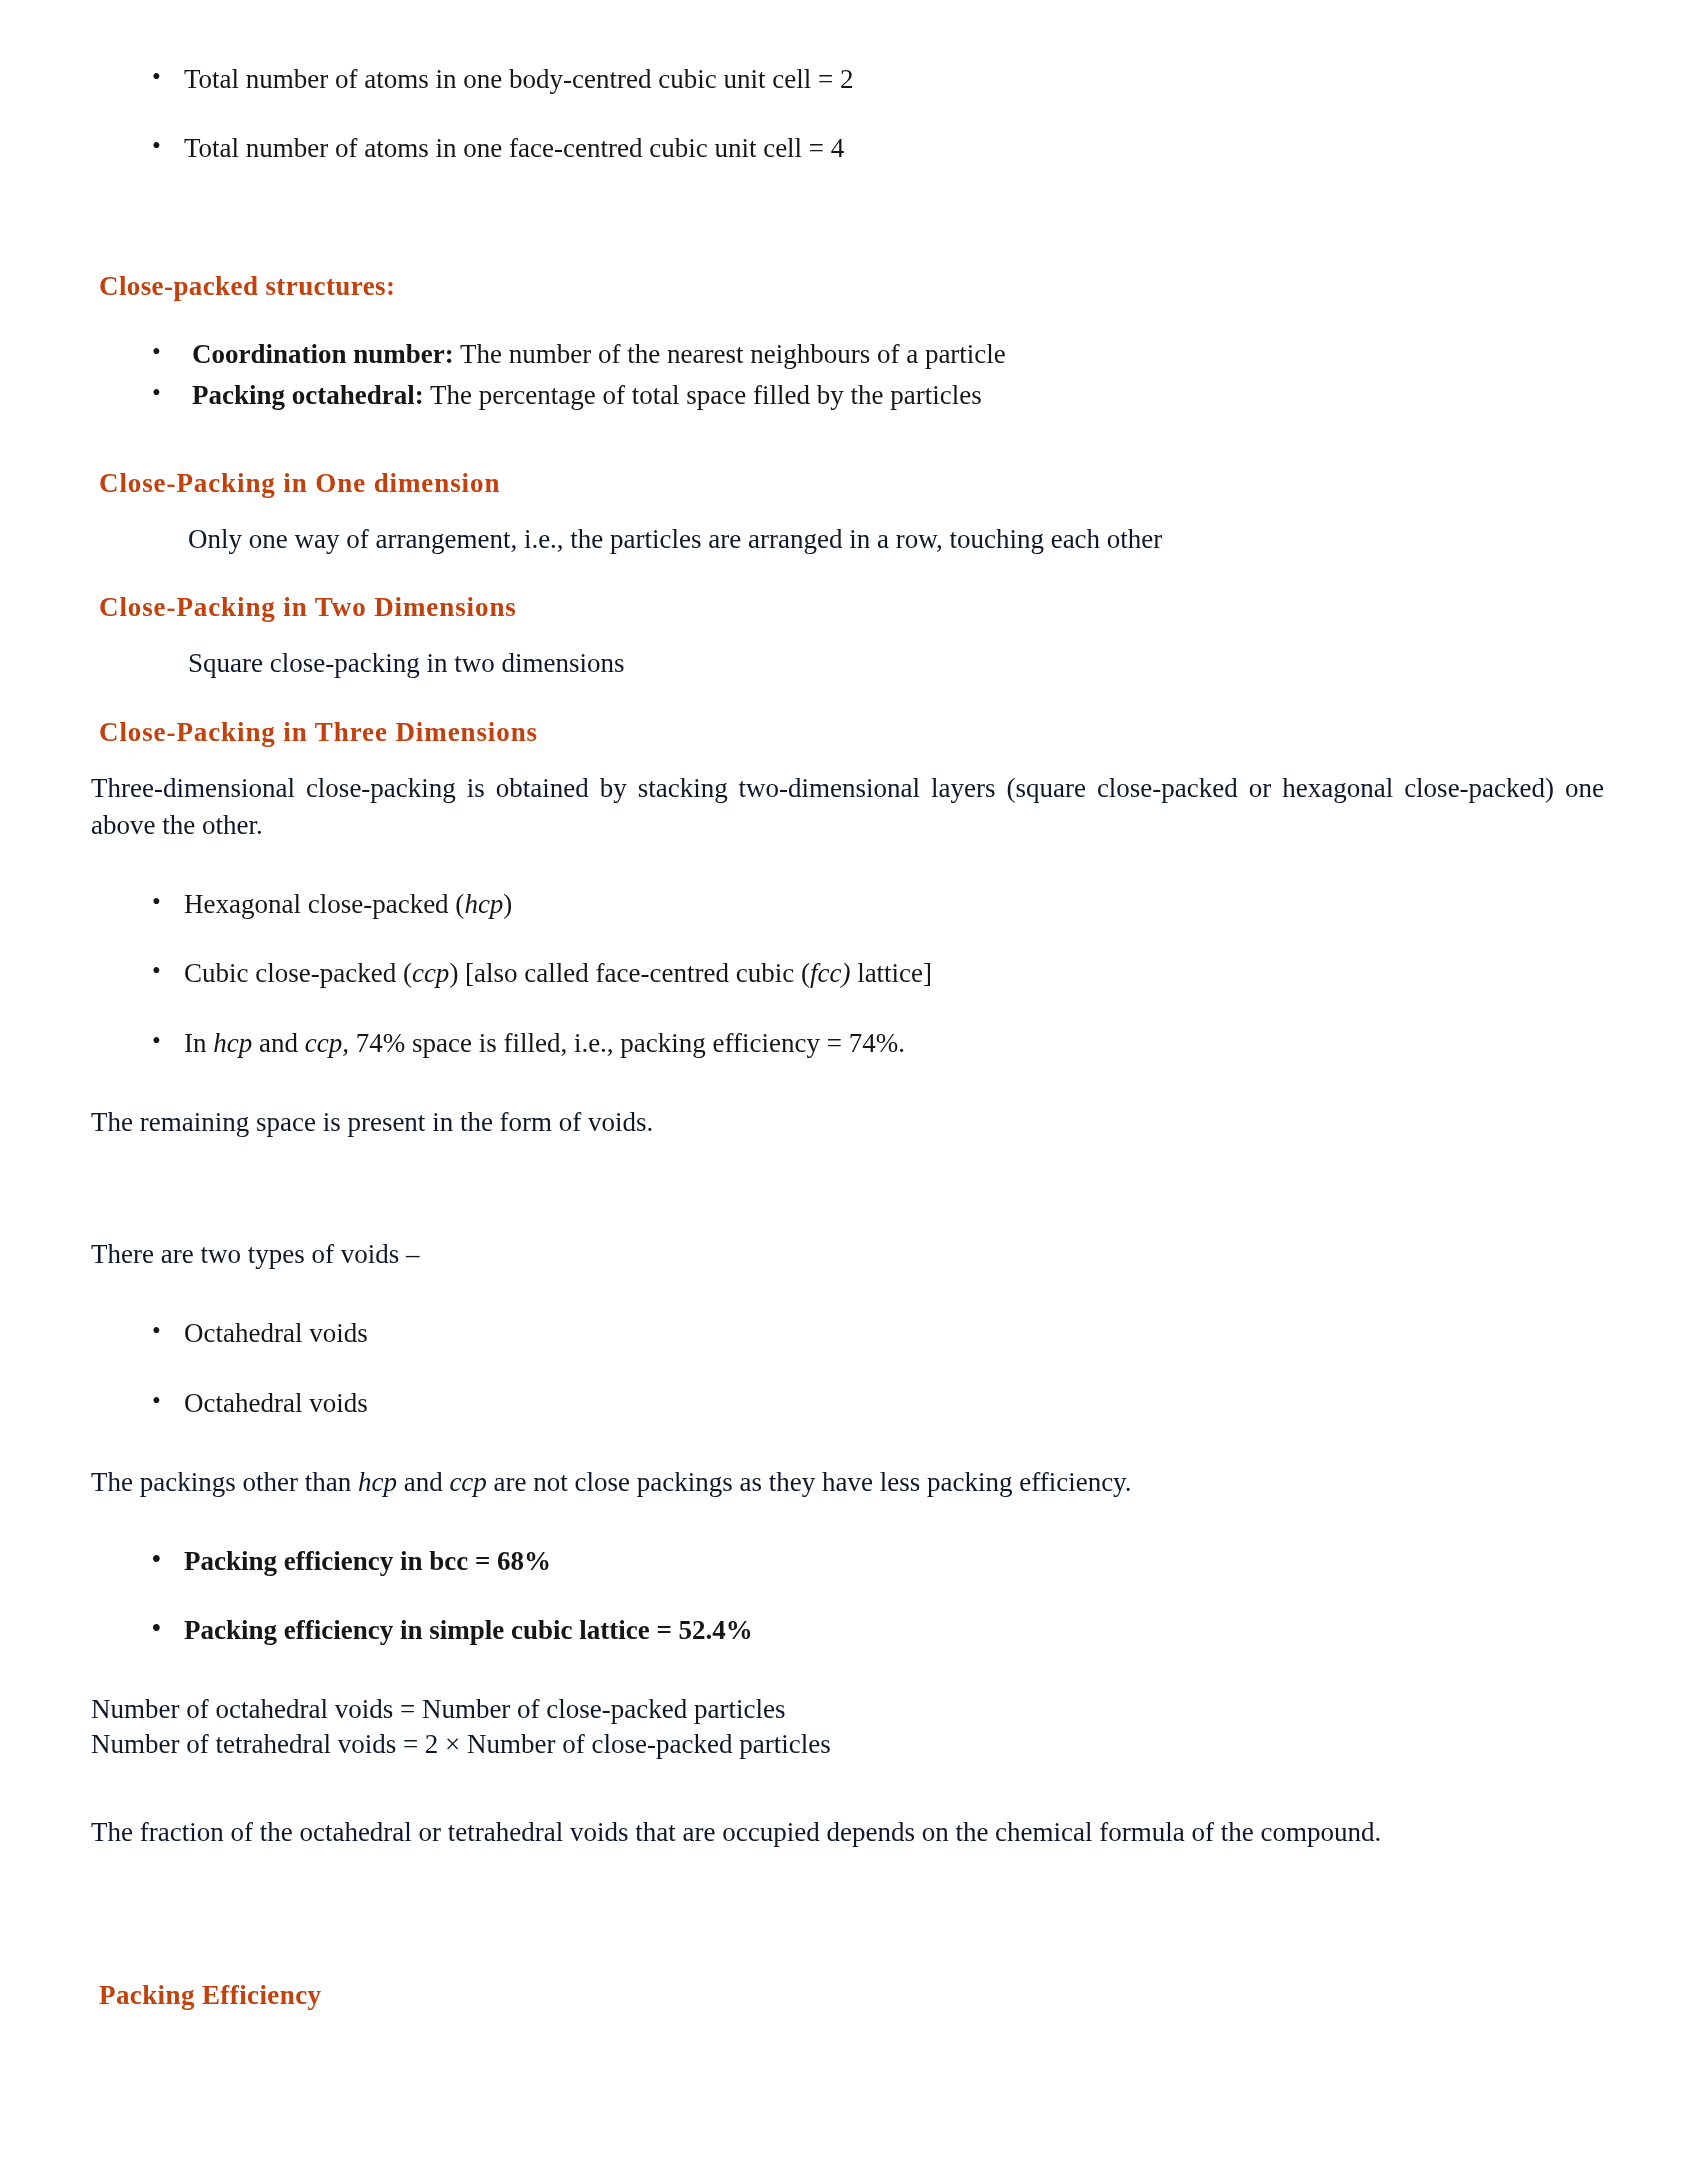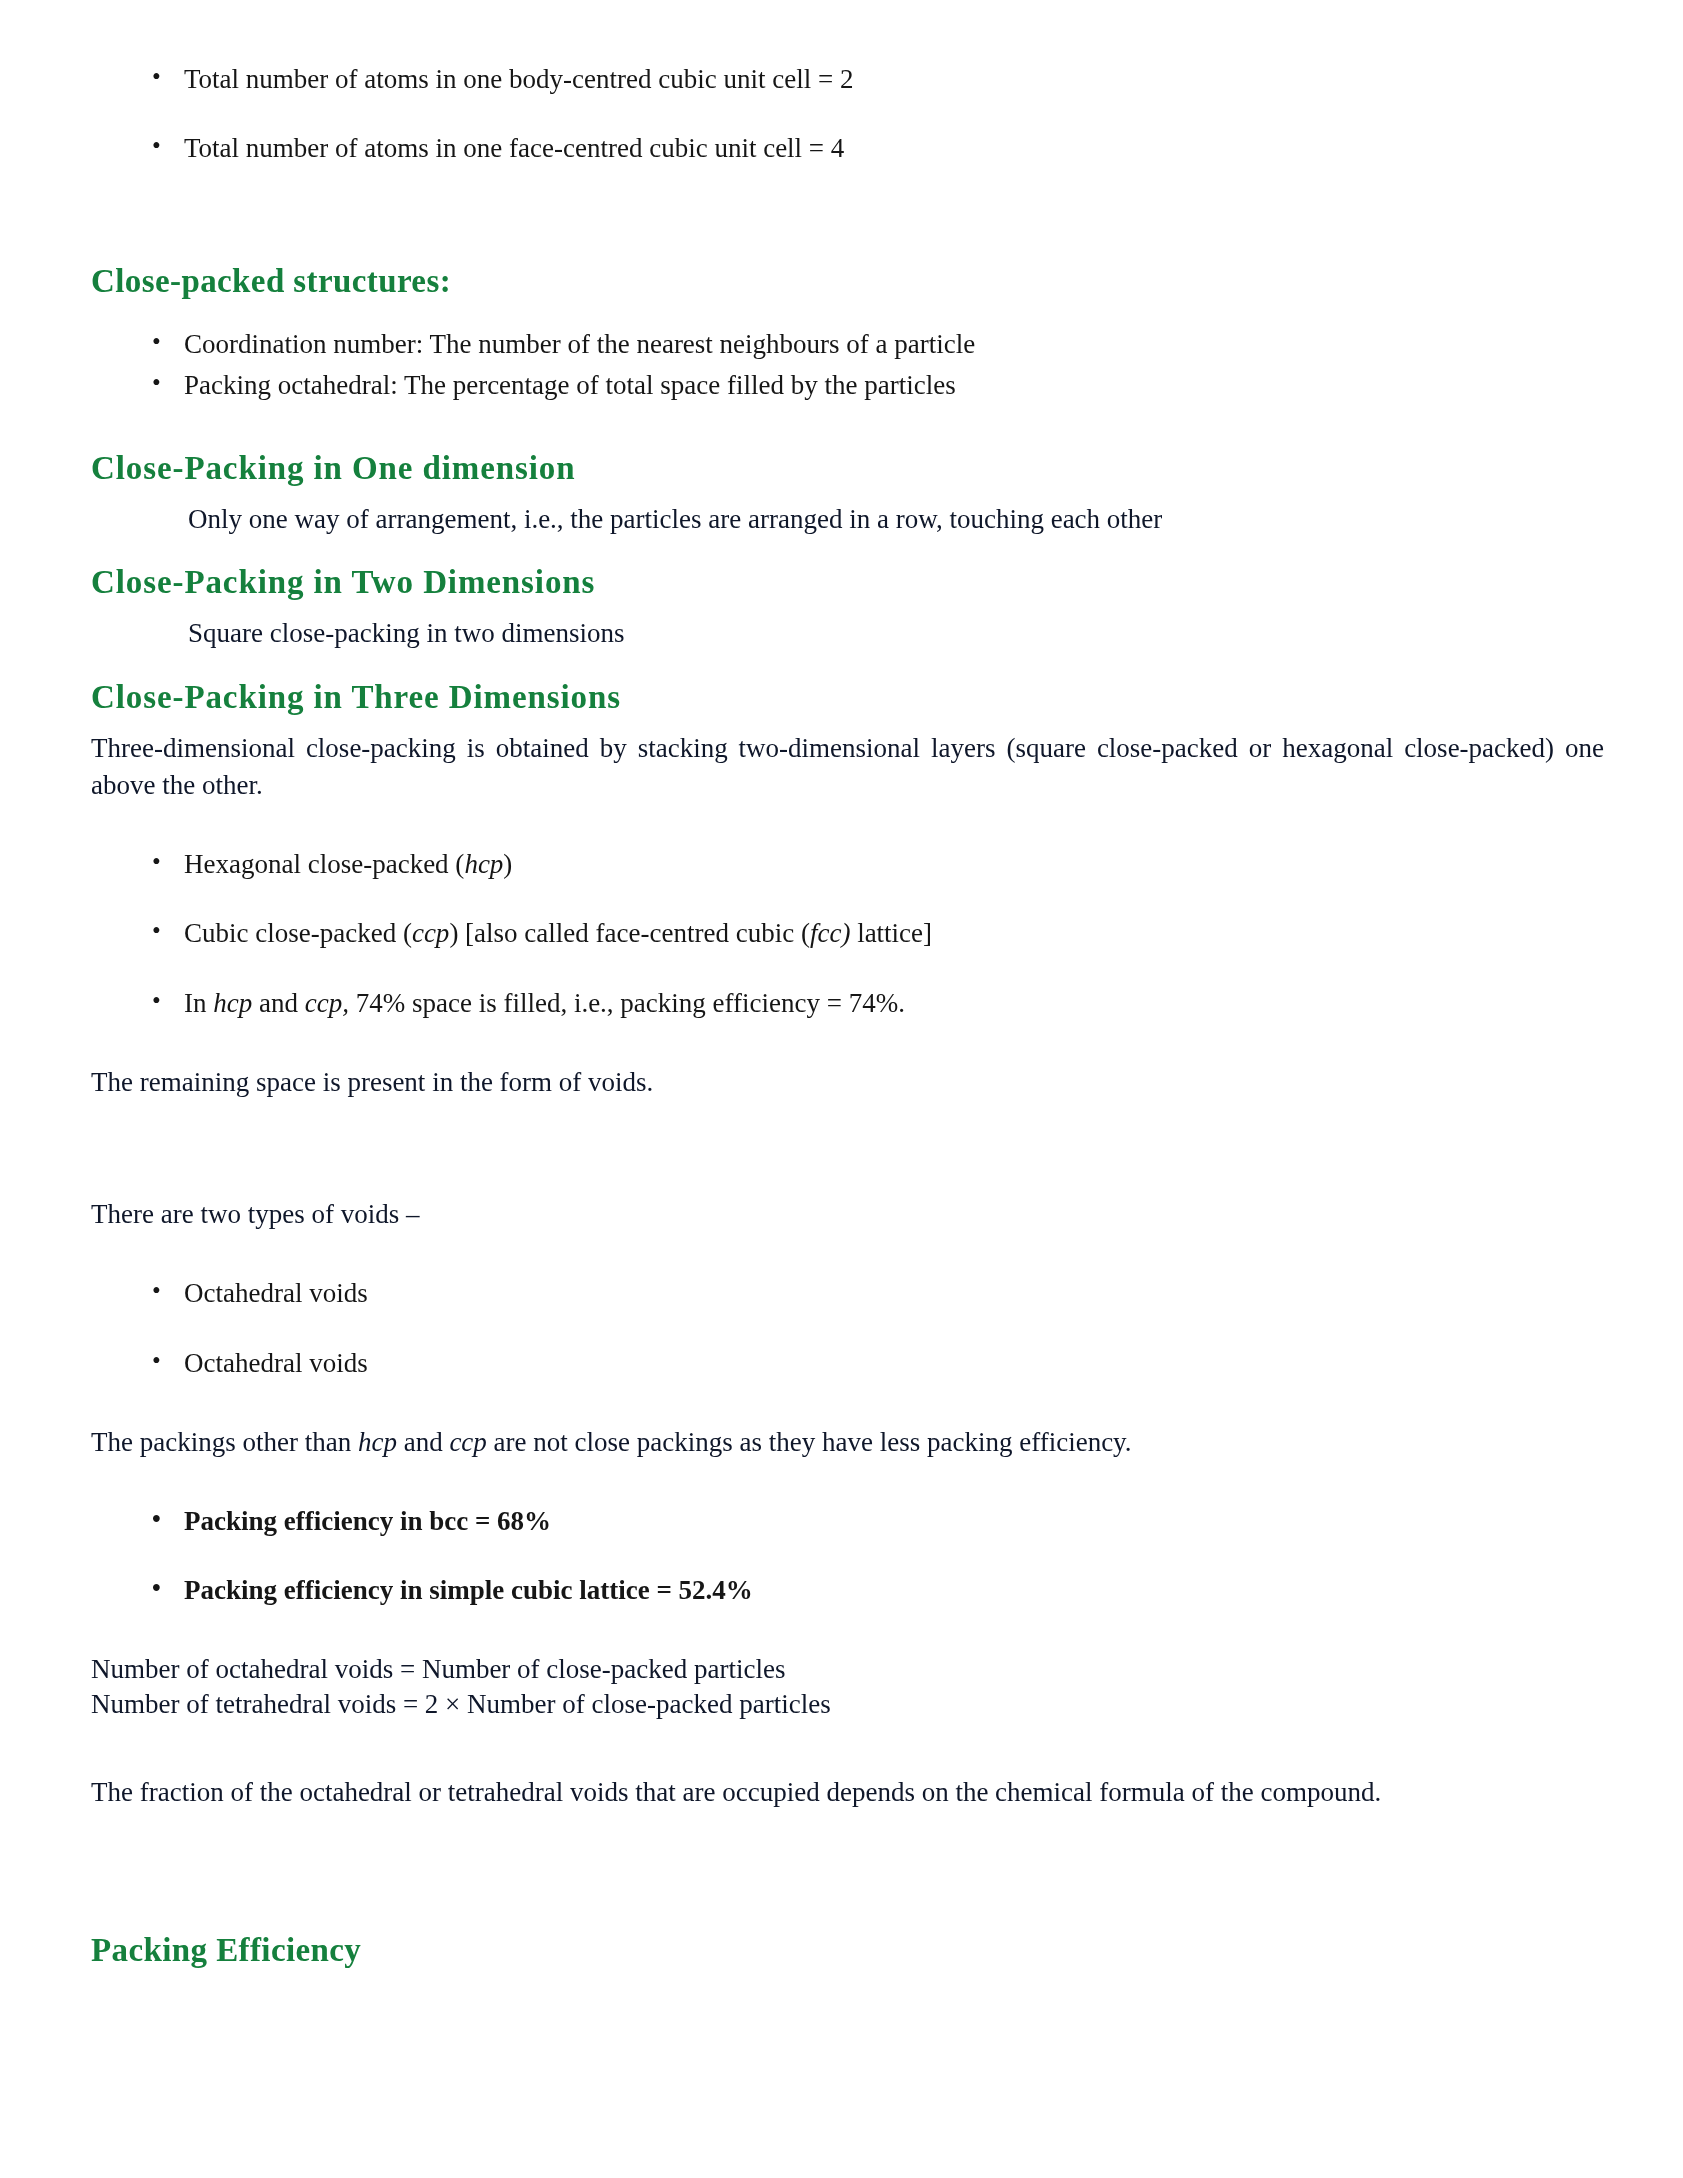--- a/index.html
+++ b/index.html
@@ -38,25 +38,25 @@
     color: #0f172a;
   }
   .para.left {
     text-align: left;
   }
   .tight {
     line-height: 1.30;
   }
 
   .heading {
-    font-size: 33px;
+    font-size: 27px;
     font-weight: bold;
     letter-spacing: 0.4px;
-    margin: 0;
-    color: #15803d;
+    margin: 8px;
+    color: #c2410c;
   }
   .heading.spaced {
     letter-spacing: 0.9px;
   }
 
   .indent-1 {
     margin-left: 97px;
   }
 
   
@@ -89,21 +89,21 @@
   ul.bullets.wide > li:last-child {
     margin-bottom: 0;
   }
   ul.bullets.narrow > li {
     margin-bottom: 4px;
   }
   ul.bullets.bold > li {
     font-weight: bold;
   }
 
-  .b { font-weight: normal; }
+  .b { font-weight: bold; margin-left: 8px; }
   .i { font-style: italic; }
 
   
   .sp-xs { height: 14px; }
   .sp-s  { height: 26px; }
   .sp-m  { height: 42px; }
   .sp-l  { height: 61px; }
   .sp-xl { height: 95px; }
 </style>
 </head>

